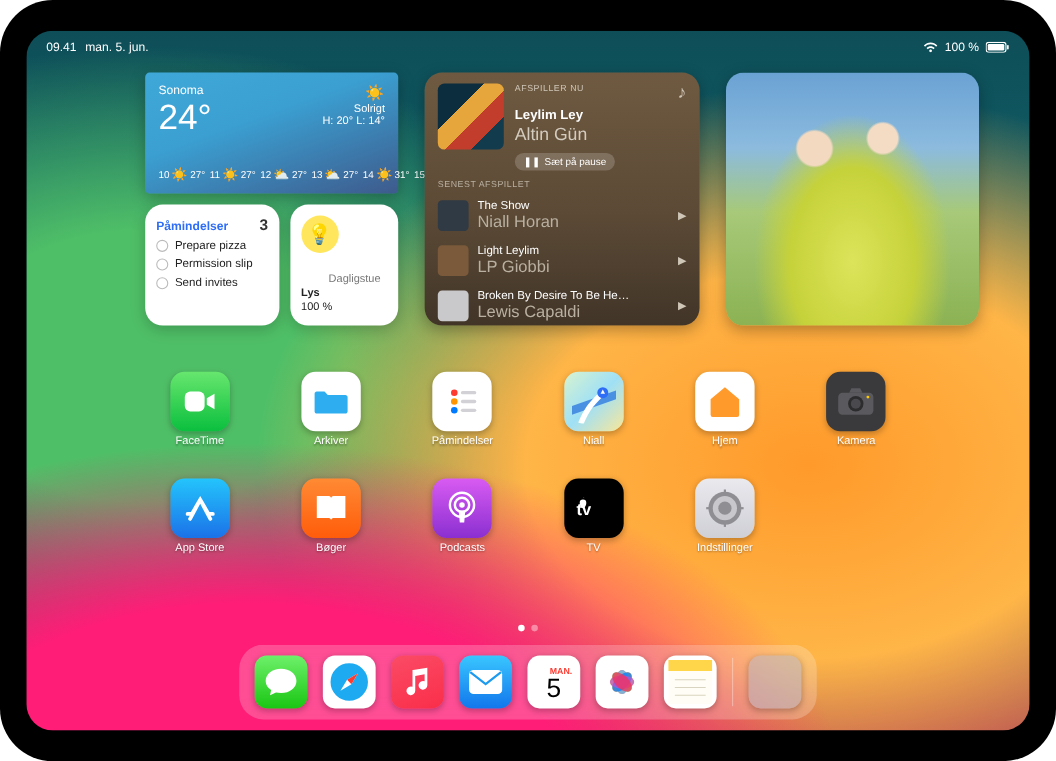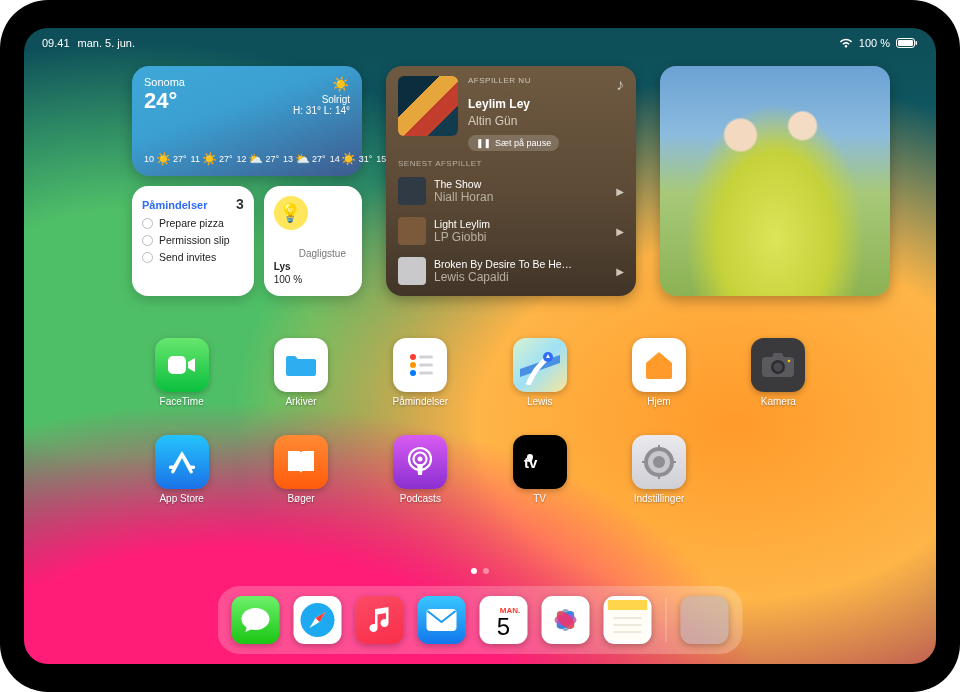--- a/index.html
+++ b/index.html
@@ -20,28 +20,28 @@
   .status { position: absolute; top: 6px; left: 0; right: 0; height: 18px; display: flex; justify-content: space-between; align-items: center; padding: 0 18px; color: #fff; font-size: 11px; font-weight: 500; }
   .status .left { display:flex; gap:8px; align-items:center; }
   .status .right { display:flex; gap:6px; align-items:center; }
   .wifi-icon, .battery-icon { display:inline-block; }
   .wifi-icon svg, .battery-icon svg { display:block; }
 
   
   .widgets { position:absolute; top: 38px; left: 108px; display:flex; gap: 24px; }
   .col-left { display:flex; flex-direction:column; gap:10px; width: 230px; }
   .weather {
-    height: 110px; border-radius: 17px; padding: 10px 12px; color:#fff;
+    height: 110px; border-radius: 4px; padding: 10px 12px; color:#fff;
     background: linear-gradient(160deg, #3fa8d9 0%, #3b9fd1 40%, #3e5a8c 100%);
     display:flex; flex-direction:column; justify-content:space-between;
     box-shadow: 0 4px 14px rgba(0,0,0,.25);
   }
   .weather .top { display:flex; justify-content:space-between; }
   .weather .loc { font-size: 11px; font-weight:500; }
-  .weather .temp { font-size: 22px; font-weight:700; line-height:1; margin-top:2px; }
+  .weather .temp { font-size: 32px; font-weight:400; line-height:1; margin-top:2px; }
   .weather .cond { text-align:right; font-size:10px; }
   .weather .cond .sun { font-size:14px; margin-bottom:2px; }
   .weather .hours { display:flex; justify-content:space-between; gap:4px; }
   .weather .hr { display:flex; flex-direction:row; align-items:center; gap:2px; font-size:9px; }
   .weather .hr .ic { font-size:12px; }
   .row2 { display:flex; gap:10px; height:110px; }
   .reminders { flex:1.3; background:#fff; border-radius:16px; padding:10px 10px; box-shadow: 0 4px 14px rgba(0,0,0,.2); display:flex; flex-direction:column; gap:5px; }
   .reminders .hdr { display:flex; justify-content:space-between; align-items:baseline; }
   .reminders .hdr .ttl { color:#2e6df6; font-size:11px; font-weight:600; }
   .reminders .hdr .cnt { color:#333; font-size:14px; font-weight:600; }
@@ -58,29 +58,29 @@
     background: linear-gradient(180deg, #6f5a41 0%, #5c4a36 55%, #413528 100%);
     color:#e9e3da; box-shadow: 0 4px 14px rgba(0,0,0,.3);
     display:flex; flex-direction:column; gap:6px;
   }
   .music .np-row { display:flex; gap:10px; }
   .music .art { width:60px; height:60px; border-radius:6px; background: linear-gradient(135deg,#0b2d3d 0%, #0b2d3d 35%, #e7a63b 35%, #e7a63b 55%, #c23d2c 55%, #c23d2c 75%, #123b4d 75%); flex-shrink:0; }
   .music .np-info { flex:1; display:flex; flex-direction:column; gap:3px; }
   .music .np-top { display:flex; justify-content:space-between; align-items:flex-start; }
   .music .np-label { font-size:8px; letter-spacing: .5px; color:#cfc6b8; }
   .music .np-title { font-size:12px; font-weight:600; color:#fff; }
-  .music .np-artist { font-size:12px; color:#d4ccbf; }
+  .music .np-artist { font-size:16px; color:#d4ccbf; }
   .music .pause-btn { margin-top:4px; align-self:flex-start; background: rgba(255,255,255,.18); border-radius:12px; padding:3px 8px; display:flex; align-items:center; gap:4px; font-size:9px; color:#fff; cursor:pointer; }
   .music .note-icon { color:#cfc6b8; }
   .music .section-label { font-size:8px; letter-spacing:.5px; color:#b9b0a1; margin-top:2px; }
   .music .track { display:flex; align-items:center; gap:8px; padding:3px 0; }
   .music .track .tart { width:28px; height:28px; border-radius:4px; flex-shrink:0; }
   .music .track .tinfo { flex:1; display:flex; flex-direction:column; }
   .music .track .tt { font-size:10.5px; color:#fff; white-space:nowrap; overflow:hidden; text-overflow:ellipsis; }
-  .music .track .ta { font-size:12px; color:#b9b0a1; }
+  .music .track .ta { font-size:15px; color:#b9b0a1; }
   .music .track .play { color:#cfc6b8; font-size:10px; }
 
   .photo {
     width:230px; height:230px; border-radius:16px; overflow:hidden; box-shadow:0 4px 14px rgba(0,0,0,.3);
     background:
       radial-gradient(circle at 35% 30%, #f2d9c0 0%, #f2d9c0 7%, transparent 8%),
       radial-gradient(circle at 62% 26%, #f4dcc4 0%, #f4dcc4 6%, transparent 7%),
       radial-gradient(ellipse at 50% 75%, #dce45a 0%, #c6d23a 35%, transparent 55%),
       linear-gradient(180deg, #6aa2d4 0%, #8cbbde 30%, #a7c979 55%, #8bb253 100%);
   }
@@ -159,21 +159,21 @@
 
         <div class="weather">
           <div class="top">
             <div>
               <div class="loc">Sonoma</div>
               <div class="temp">24°</div>
             </div>
             <div class="cond">
               <div class="sun">☀️</div>
               <div>Solrigt</div>
-              <div>H: 31° L: 14°</div>
+              <div>H: 20° L: 14°</div>
             </div>
           </div>
           <div class="hours">
             <div class="hr">
                 <span>10</span>
                 <span class="ic">☀️</span>
                 <span>27°</span>
               </div>
             <div class="hr">
                 <span>11</span>
@@ -315,21 +315,21 @@
       </div>
       <div class="app">
         <div class="icon bg-maps">
             <svg width="40" height="40" viewBox="0 0 40 40">
               <path d="M0 24 L40 10 L40 18 L0 32 Z" fill="#4a90e2"></path>
               <path d="M8 40 C14 26 18 22 26 14" stroke="#fff" stroke-width="5" fill="none"></path>
               <circle cx="28" cy="12" r="5" fill="#2e6df6"></circle>
               <path d="M28 9 l2 4 h-4 z" fill="#fff"></path>
             </svg>
           </div>
-        <span class="label">Lewis</span>
+        <span class="label">Niall</span>
       </div>
       <div class="app">
         <div class="icon bg-home">
             <svg width="34" height="34" viewBox="0 0 34 34">
               <path d="M17 4 L30 15 V29 a2 2 0 0 1-2 2 H6 a2 2 0 0 1-2-2 V15 Z" fill="#ff9a2b"></path>
             </svg>
           </div>
         <span class="label">Hjem</span>
       </div>
       <div class="app">

